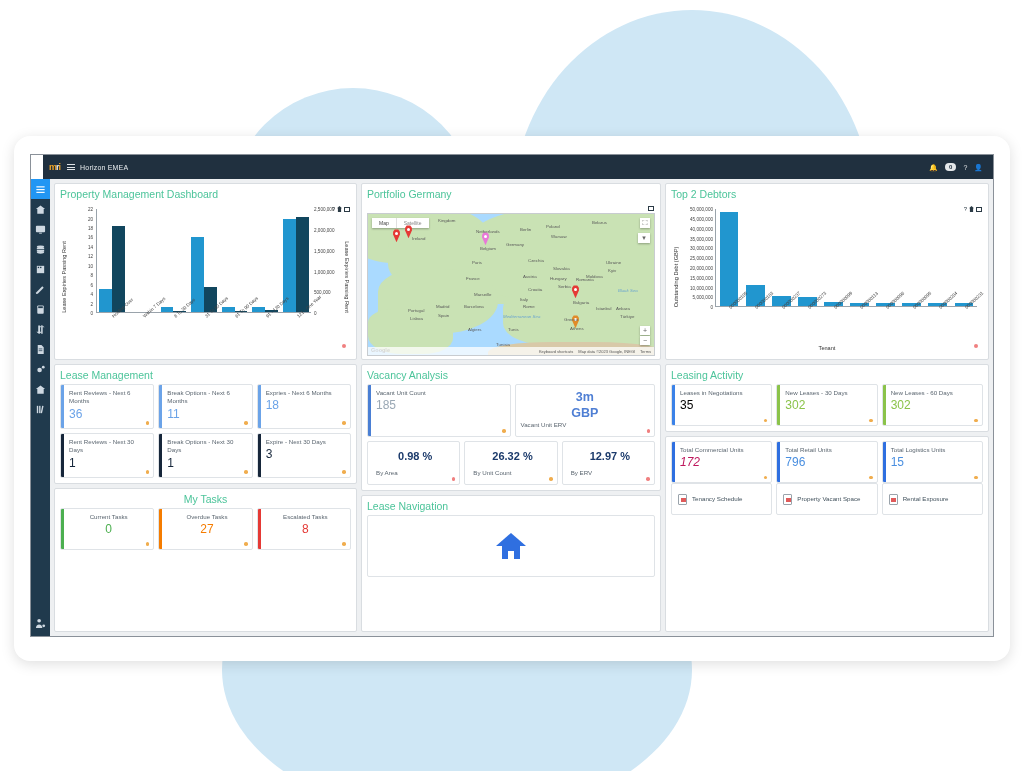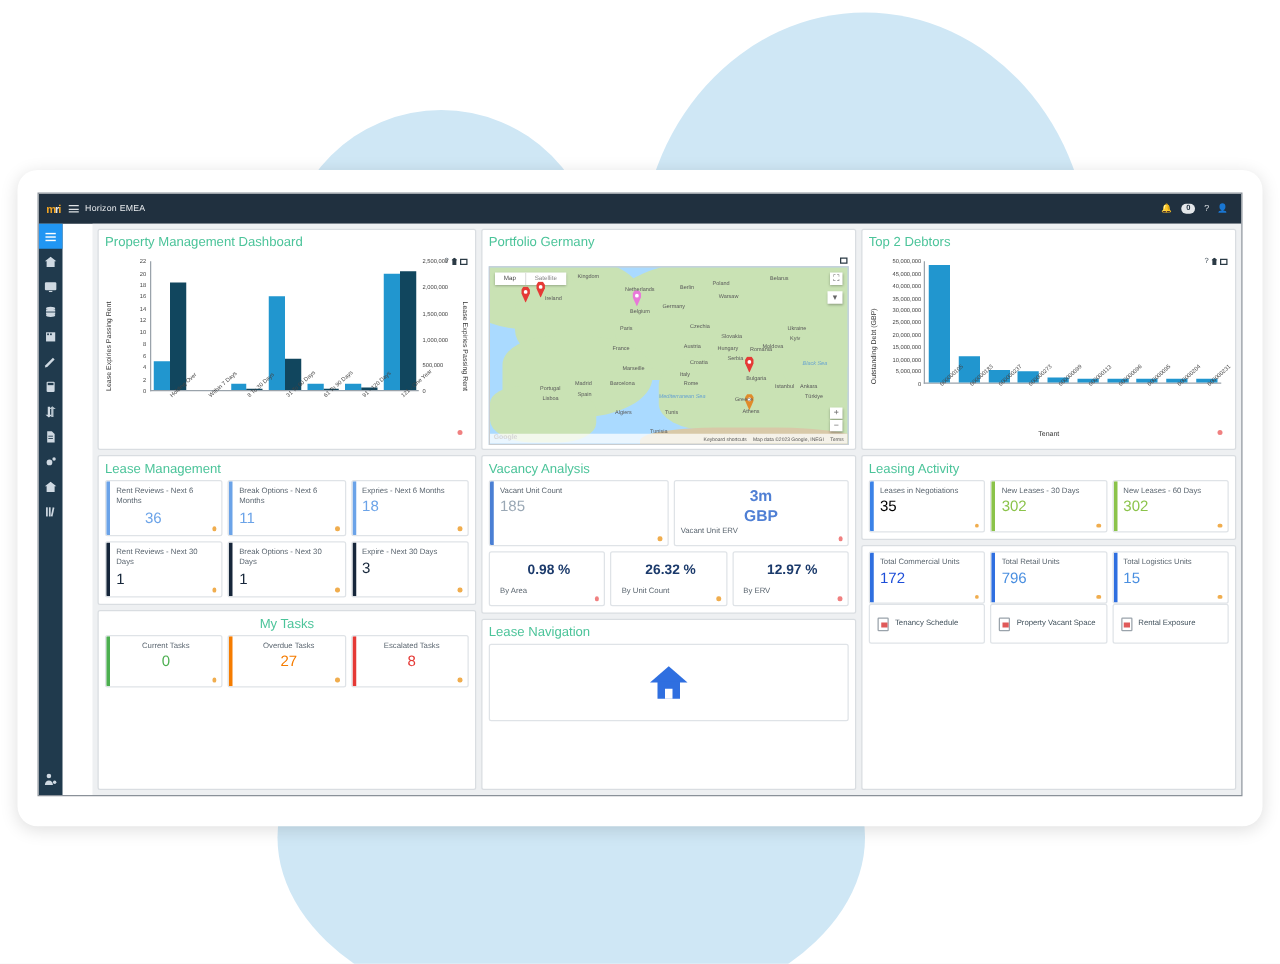--- a/index.html
+++ b/index.html
@@ -36,41 +36,41 @@
   .screen {
     width: 964px; height: 483px;
     background: #ffffff;
     border: 1px solid #8a9199;
     position: relative; overflow: hidden;
     display: flex; flex-direction: column;
   }
   
   .topbar {
     height: 17px; background: #20303f; display: flex;
-    align-items: center; padding: 12px 6px; flex: 0 0 auto;
+    align-items: center; padding: 12px 6px; flex: 0 0 auto; margin-left: 12px;
   }
   .mri-logo {
     color: #f5a623; font-weight: bold; font-size: 9px;
     letter-spacing: -1px; margin-right: 7px; line-height: 1;
   }
   .mri-logo span { color: #e8e8e8; }
   .burger-small {
     width: 8px; margin-right: 5px; display: flex;
     flex-direction: column; gap: 1.5px;
   }
   .burger-small i { display: block; height: 1px; background: #dfe3e6; }
   .app-title { color: #e9ecef; font-size: 7px; letter-spacing: .2px; }
   .topbar-right { margin-left: auto; display: flex; align-items: center; gap: 7px; padding-right: 4px; }
   .tb-ico { color: #dfe3e6; font-size: 7px; line-height: 1; }
   .tb-pill {
     background: #e4e7ea; color: #20303f; border-radius: 7px;
     font-size: 6px; padding: 1px 4px; line-height: 1.1; font-weight: bold;
   }
   
-  .body-row { display: flex; flex: 1 1 auto; min-height: 0; gap: 24px; }
+  .body-row { display: flex; flex: 1 1 auto; min-height: 0; }
   .sidebar {
     width: 19px; background: #203a4d; flex: 0 0 auto;
     display: flex; flex-direction: column; align-items: center;
     padding-top: 0px; position: relative;
   }
   .side-item {
     width: 19px; height: 20px; display: flex;
     align-items: center; justify-content: center;
   }
   .side-item.active { background: #2196f3; }
@@ -410,21 +410,21 @@
           </div>
         </div>
 
         <div class="panel">
           <div class="panel-title">Lease Management</div>
           <div id="lm-tiles">
                 <div class="tile-row">
                   <div class="tile">
                     <div class="tile-accent" style="background: rgb(107, 163, 232);"></div>
                     <div class="tile-label">Rent Reviews - Next 6 Months</div>
-                    <div class="tile-value" style="color: rgb(107, 163, 232); margin-left: 23px;">36</div>
+                    <div class="tile-value" style="color: rgb(107, 163, 232);">36</div>
                     <div class="tile-dot" style="background: rgb(240, 173, 78);"></div>
                   </div>
                   <div class="tile">
                     <div class="tile-accent" style="background: rgb(107, 163, 232);"></div>
                     <div class="tile-label">Break Options - Next 6 Months</div>
                     <div class="tile-value" style="color: rgb(107, 163, 232);">11</div>
                     <div class="tile-dot" style="background: rgb(240, 173, 78);"></div>
                   </div>
                   <div class="tile">
                     <div class="tile-accent" style="background: rgb(107, 163, 232);"></div>
@@ -738,21 +738,21 @@
                 </div>
               </div>
         </div>
 
         <div class="panel" style="flex:1 1 auto;">
           <div id="pa-tiles">
                 <div class="tile-row">
                   <div class="tile">
                     <div class="tile-accent" style="background: rgb(47, 111, 224);"></div>
                     <div class="tile-label">Total Commercial Units</div>
-                    <div class="tile-value" style="color: #1d4ed8;">172</div>
+                    <div class="tile-value" style="color: #be185d; font-style: italic;">172</div>
                     <div class="tile-dot" style="background: rgb(240, 173, 78);"></div>
                   </div>
                   <div class="tile">
                     <div class="tile-accent" style="background: rgb(47, 111, 224);"></div>
                     <div class="tile-label">Total Retail Units</div>
                     <div class="tile-value" style="color: rgb(74, 143, 224);">796</div>
                     <div class="tile-dot" style="background: rgb(240, 173, 78);"></div>
                   </div>
                   <div class="tile">
                     <div class="tile-accent" style="background: rgb(47, 111, 224);"></div>

